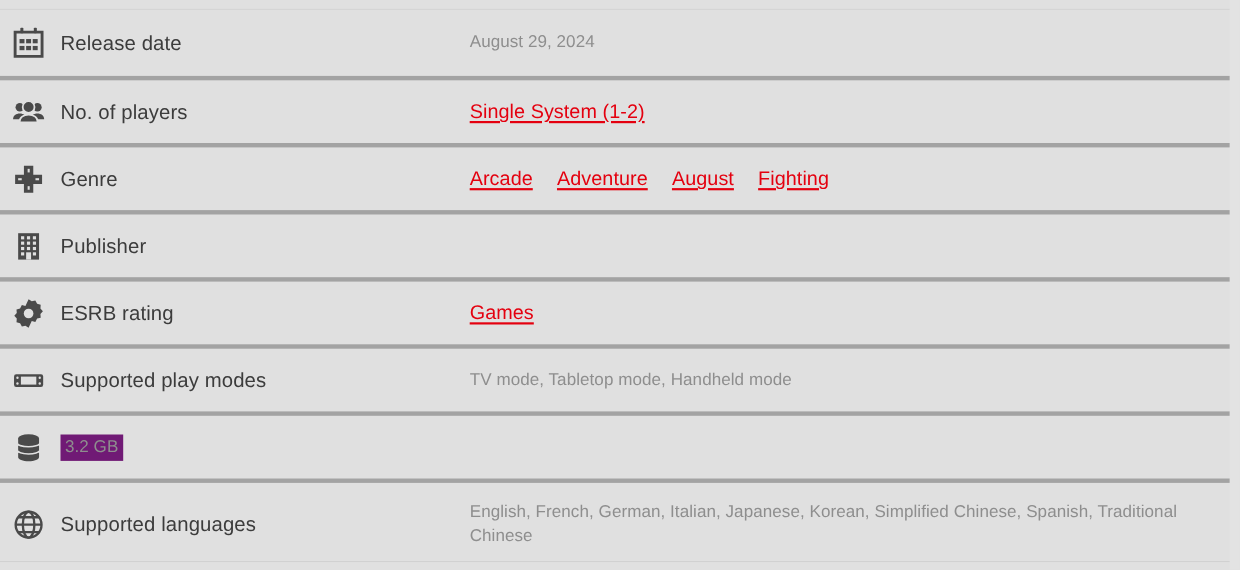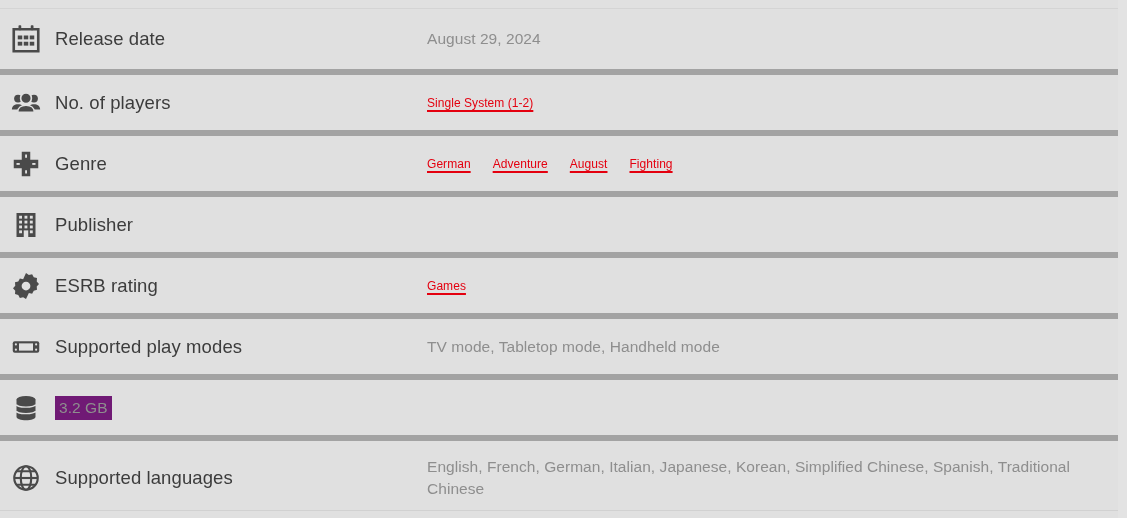--- a/index.html
+++ b/index.html
@@ -18,21 +18,21 @@
     height: 518px;
     background: #e0e0e0;
     box-sizing: border-box;
     position: relative;
   }
   .spec-row {
     display: flex;
     align-items: flex-start;
     width: 1118px;
     box-sizing: border-box;
-    border-top: 6px solid #a3a3a3;
+    border-top: 4px solid #a3a3a3;
     background: #e0e0e0;
     padding: 0;
   }
   .spec-row.row-std { height: 61px; }
   .spec-row.row-tall { height: 80px; justify-content: flex-end; }
   .spec-row.row-first { border-top: 1px solid #d4d4d4; }
 
   .cell-icon {
     width: 55px;
     min-width: 55px;
@@ -65,21 +65,21 @@
     align-items: center;
     padding-right: 30px;
   }
   .value-text { line-height: 22px; }
 
   .link {
     color: #e4000f;
     text-decoration: underline;
     text-decoration-thickness: 1.5px;
     text-underline-offset: 3px;
-    font-size: 12px;
+    font-size: 18px;
     cursor: pointer;
   }
   .link-group { display: flex; gap: 22px; align-items: center; }
 
   .hl {
     background: #701a75;
     color: #8e8e8e;
     padding: 1px 4px;
   }
 
@@ -162,21 +162,21 @@
         <path d="M8.6 2.2h6.8v6.4h6.4v6.8h-6.4v6.4H8.6v-6.4H2.2V8.6h6.4z"></path>
         <rect x="11.3" y="4.4" width="1.5" height="2.6" fill="#e0e0e0"></rect>
         <rect x="11.3" y="17.0" width="1.5" height="2.6" fill="#e0e0e0"></rect>
         <rect x="4.4" y="11.2" width="2.6" height="1.5" fill="#e0e0e0"></rect>
         <rect x="17.0" y="11.2" width="2.6" height="1.5" fill="#e0e0e0"></rect>
       </svg>
     </div>
     <div class="cell-label">Genre</div>
     <div class="cell-value">
       <div class="link-group">
-        <a class="link">German</a>
+        <a class="link">Arcade</a>
         <a class="link">Adventure</a>
         <a class="link">August</a>
         <a class="link">Fighting</a>
       </div>
     </div>
   </div>
 
   <div class="spec-row row-std">
     <div class="cell-icon">
       <svg class="icon" width="30" height="30" viewBox="0 0 24 24" fill="#4a4a4a">

